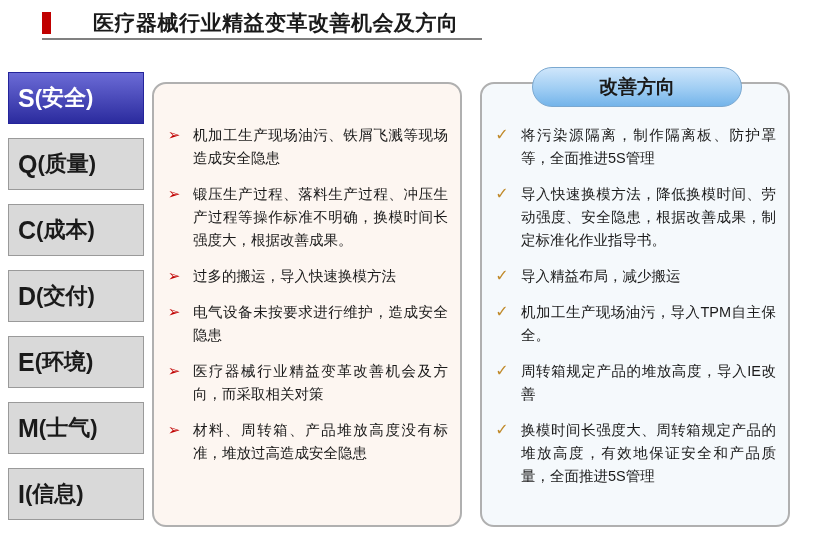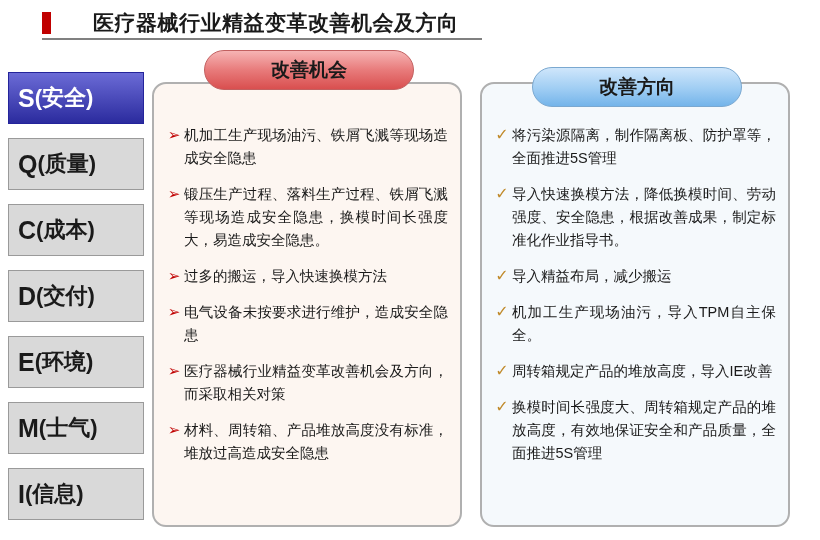--- a/index.html
+++ b/index.html
@@ -91,20 +91,21 @@
   .bullet-mark{
     flex:0 0 auto;width:20px;
     font-size:15px;line-height:22px;text-align:center;
   }
   .mark-red{color:#c00000;font-weight:bold;}
   .mark-check{color:#c08a2a;font-weight:bold;font-size:16px;}
   .bullet-text{
     flex:1 1 auto;
     font-size:14.5px;line-height:23px;color:#1a1a1a;
     text-align:justify;
+    margin-left:9px;
   }
 </style>
 </head>
 <body>
 
 <div id="title-bar">
   <div id="title-marker"></div>
   <div id="title-text">医疗器械行业精益变革改善机会及方向</div>
 </div>
 <div id="title-underline"></div>
@@ -134,29 +135,28 @@
       <span class="sq-letter">M</span>
       <span class="sq-paren">(士气)</span>
     </div>
     <div class="sq-item" style="top: 396px;">
       <span class="sq-letter">I</span>
       <span class="sq-paren">(信息)</span>
     </div>
   </div>
 
 <div class="panel" id="panel-left">
-  <div class="panel-head" id="head-left">改善机会</div>
   <div class="bullet-list" id="list-left">
       <div class="bullet-row">
         <div class="bullet-mark mark-red">➢</div>
         <div class="bullet-text">机加工生产现场油污、铁屑飞溅等现场造成安全隐患</div>
       </div>
       <div class="bullet-row">
         <div class="bullet-mark mark-red">➢</div>
-        <div class="bullet-text">锻压生产过程、落料生产过程、铁屑飞溅等现场造成安全隐患，换模时间长强度大，易造成安全隐患。</div>
+        <div class="bullet-text">锻压生产过程、落料生产过程、冲压生产过程等操作标准不明确，换模时间长强度大，根据改善成果。</div>
       </div>
       <div class="bullet-row">
         <div class="bullet-mark mark-red">➢</div>
         <div class="bullet-text">过多的搬运，导入快速换模方法</div>
       </div>
       <div class="bullet-row">
         <div class="bullet-mark mark-red">➢</div>
         <div class="bullet-text">电气设备未按要求进行维护，造成安全隐患</div>
       </div>
       <div class="bullet-row">

